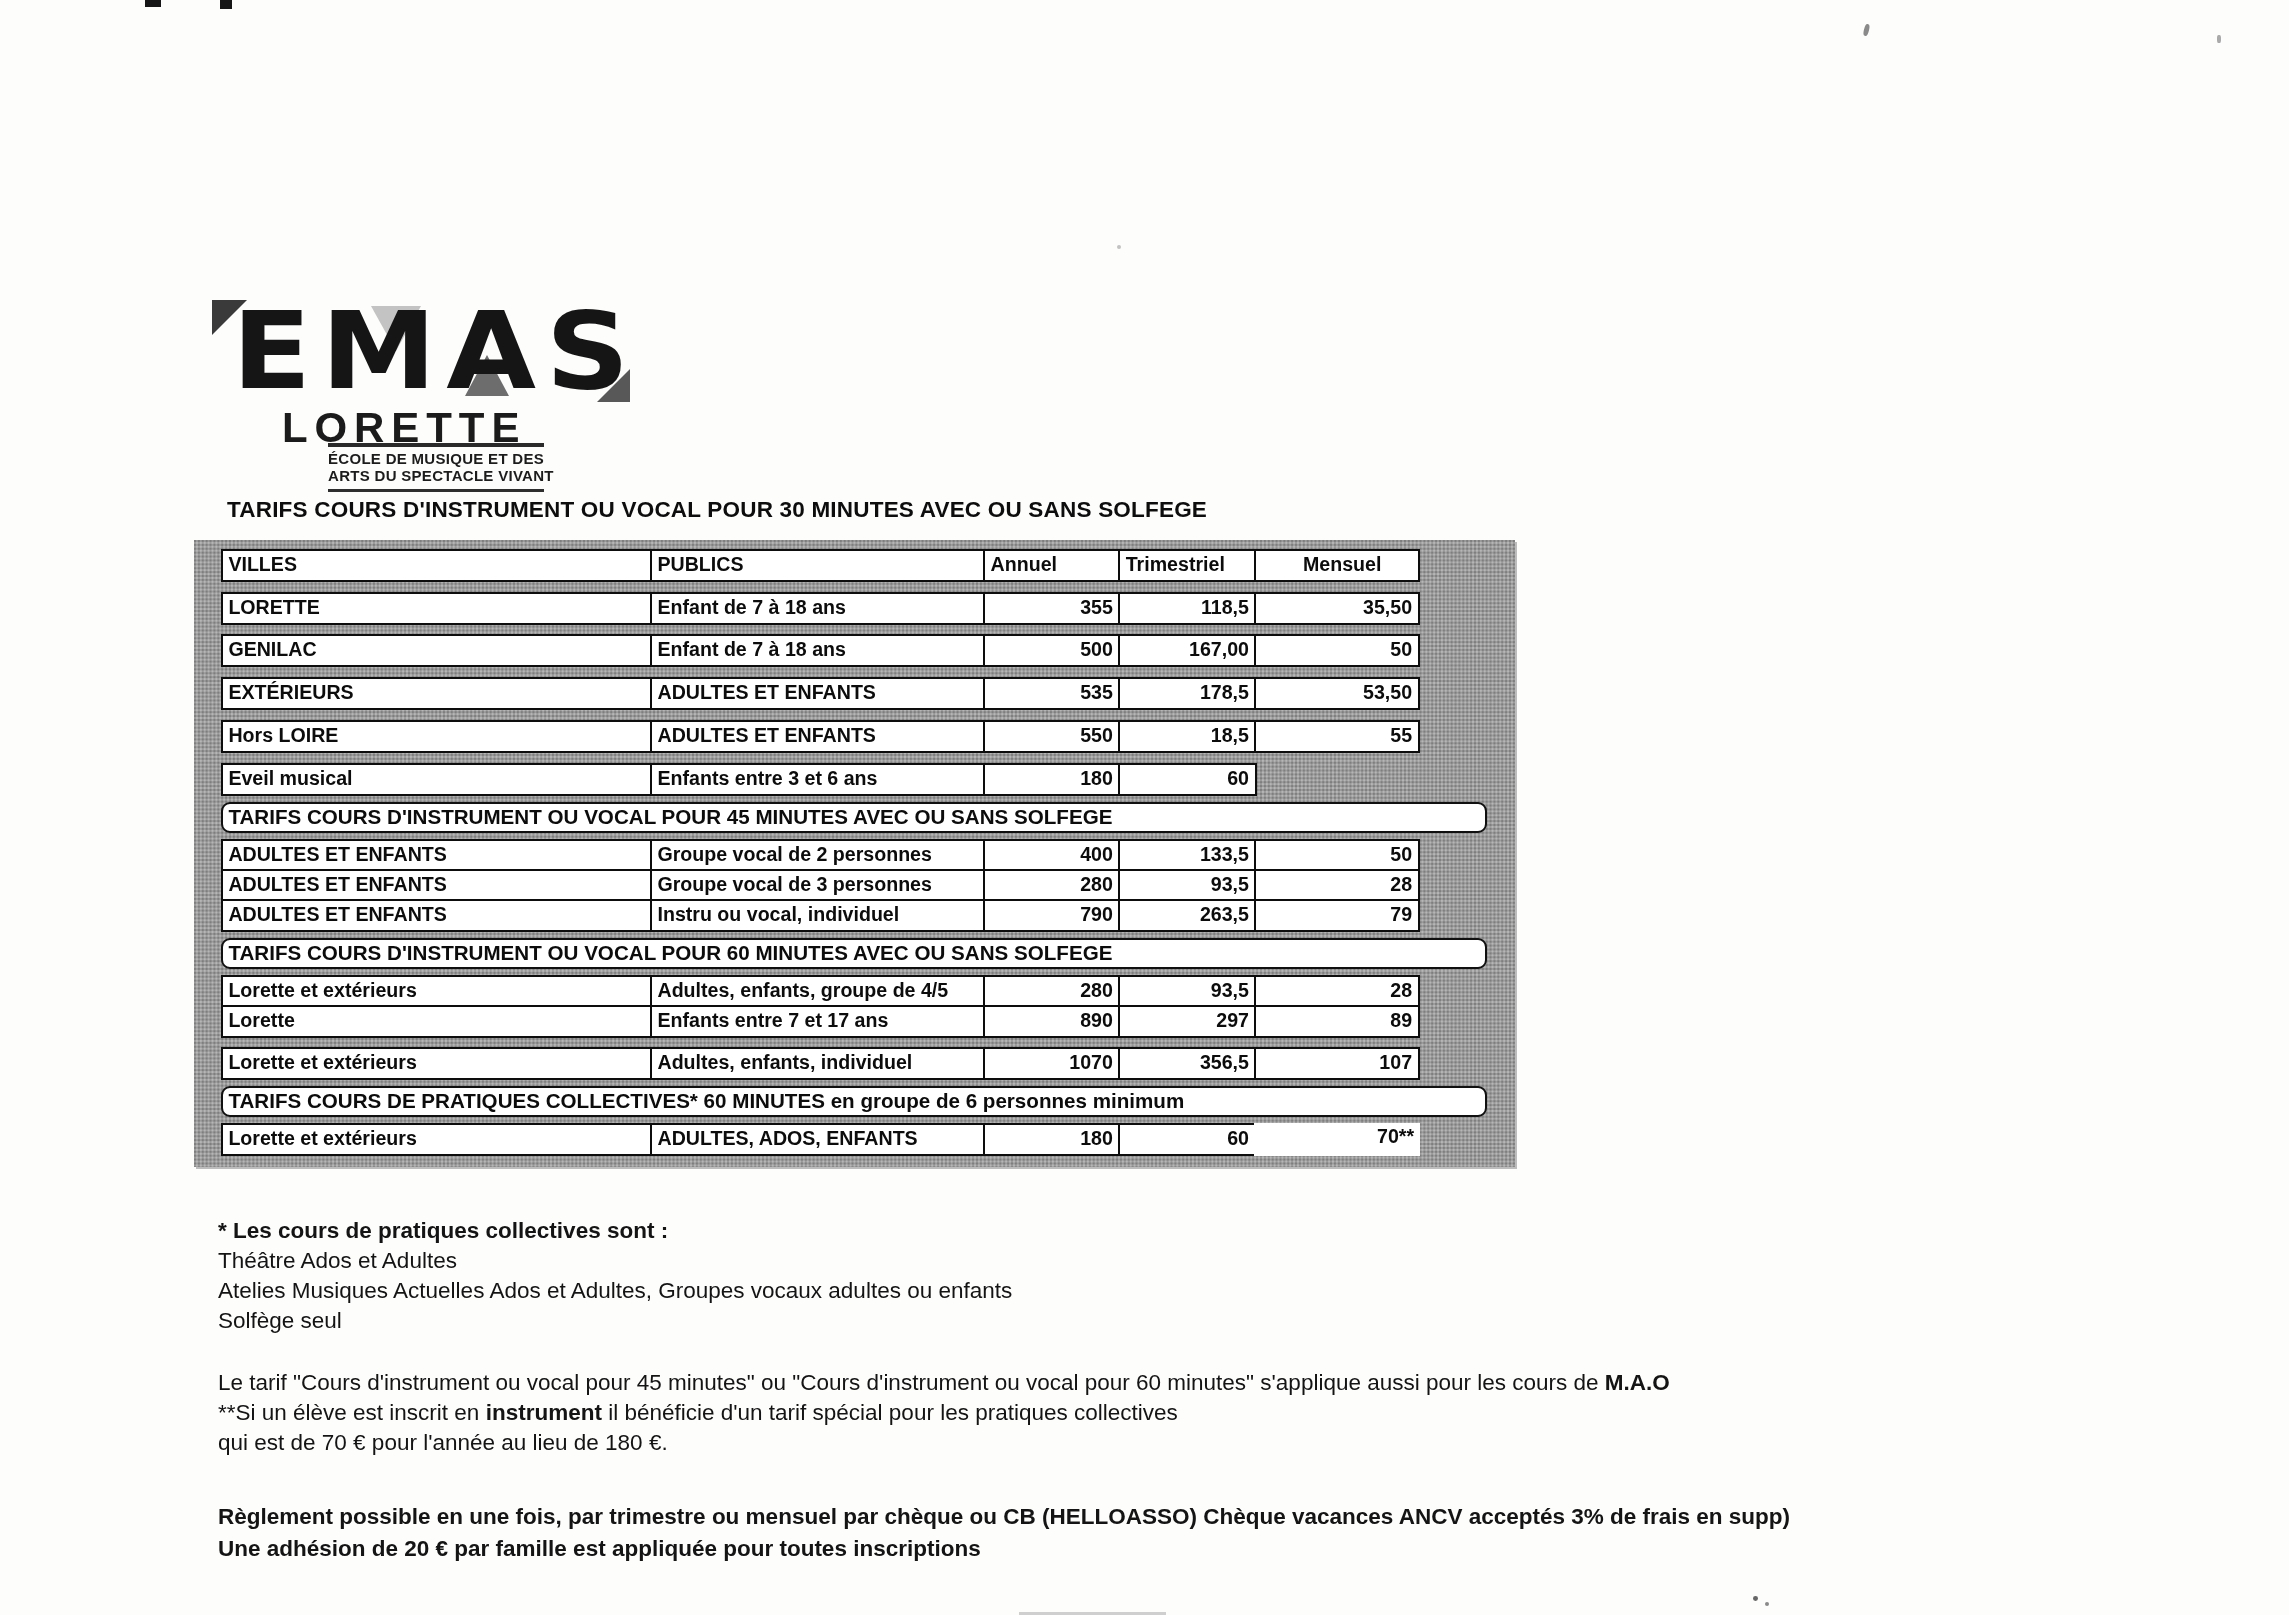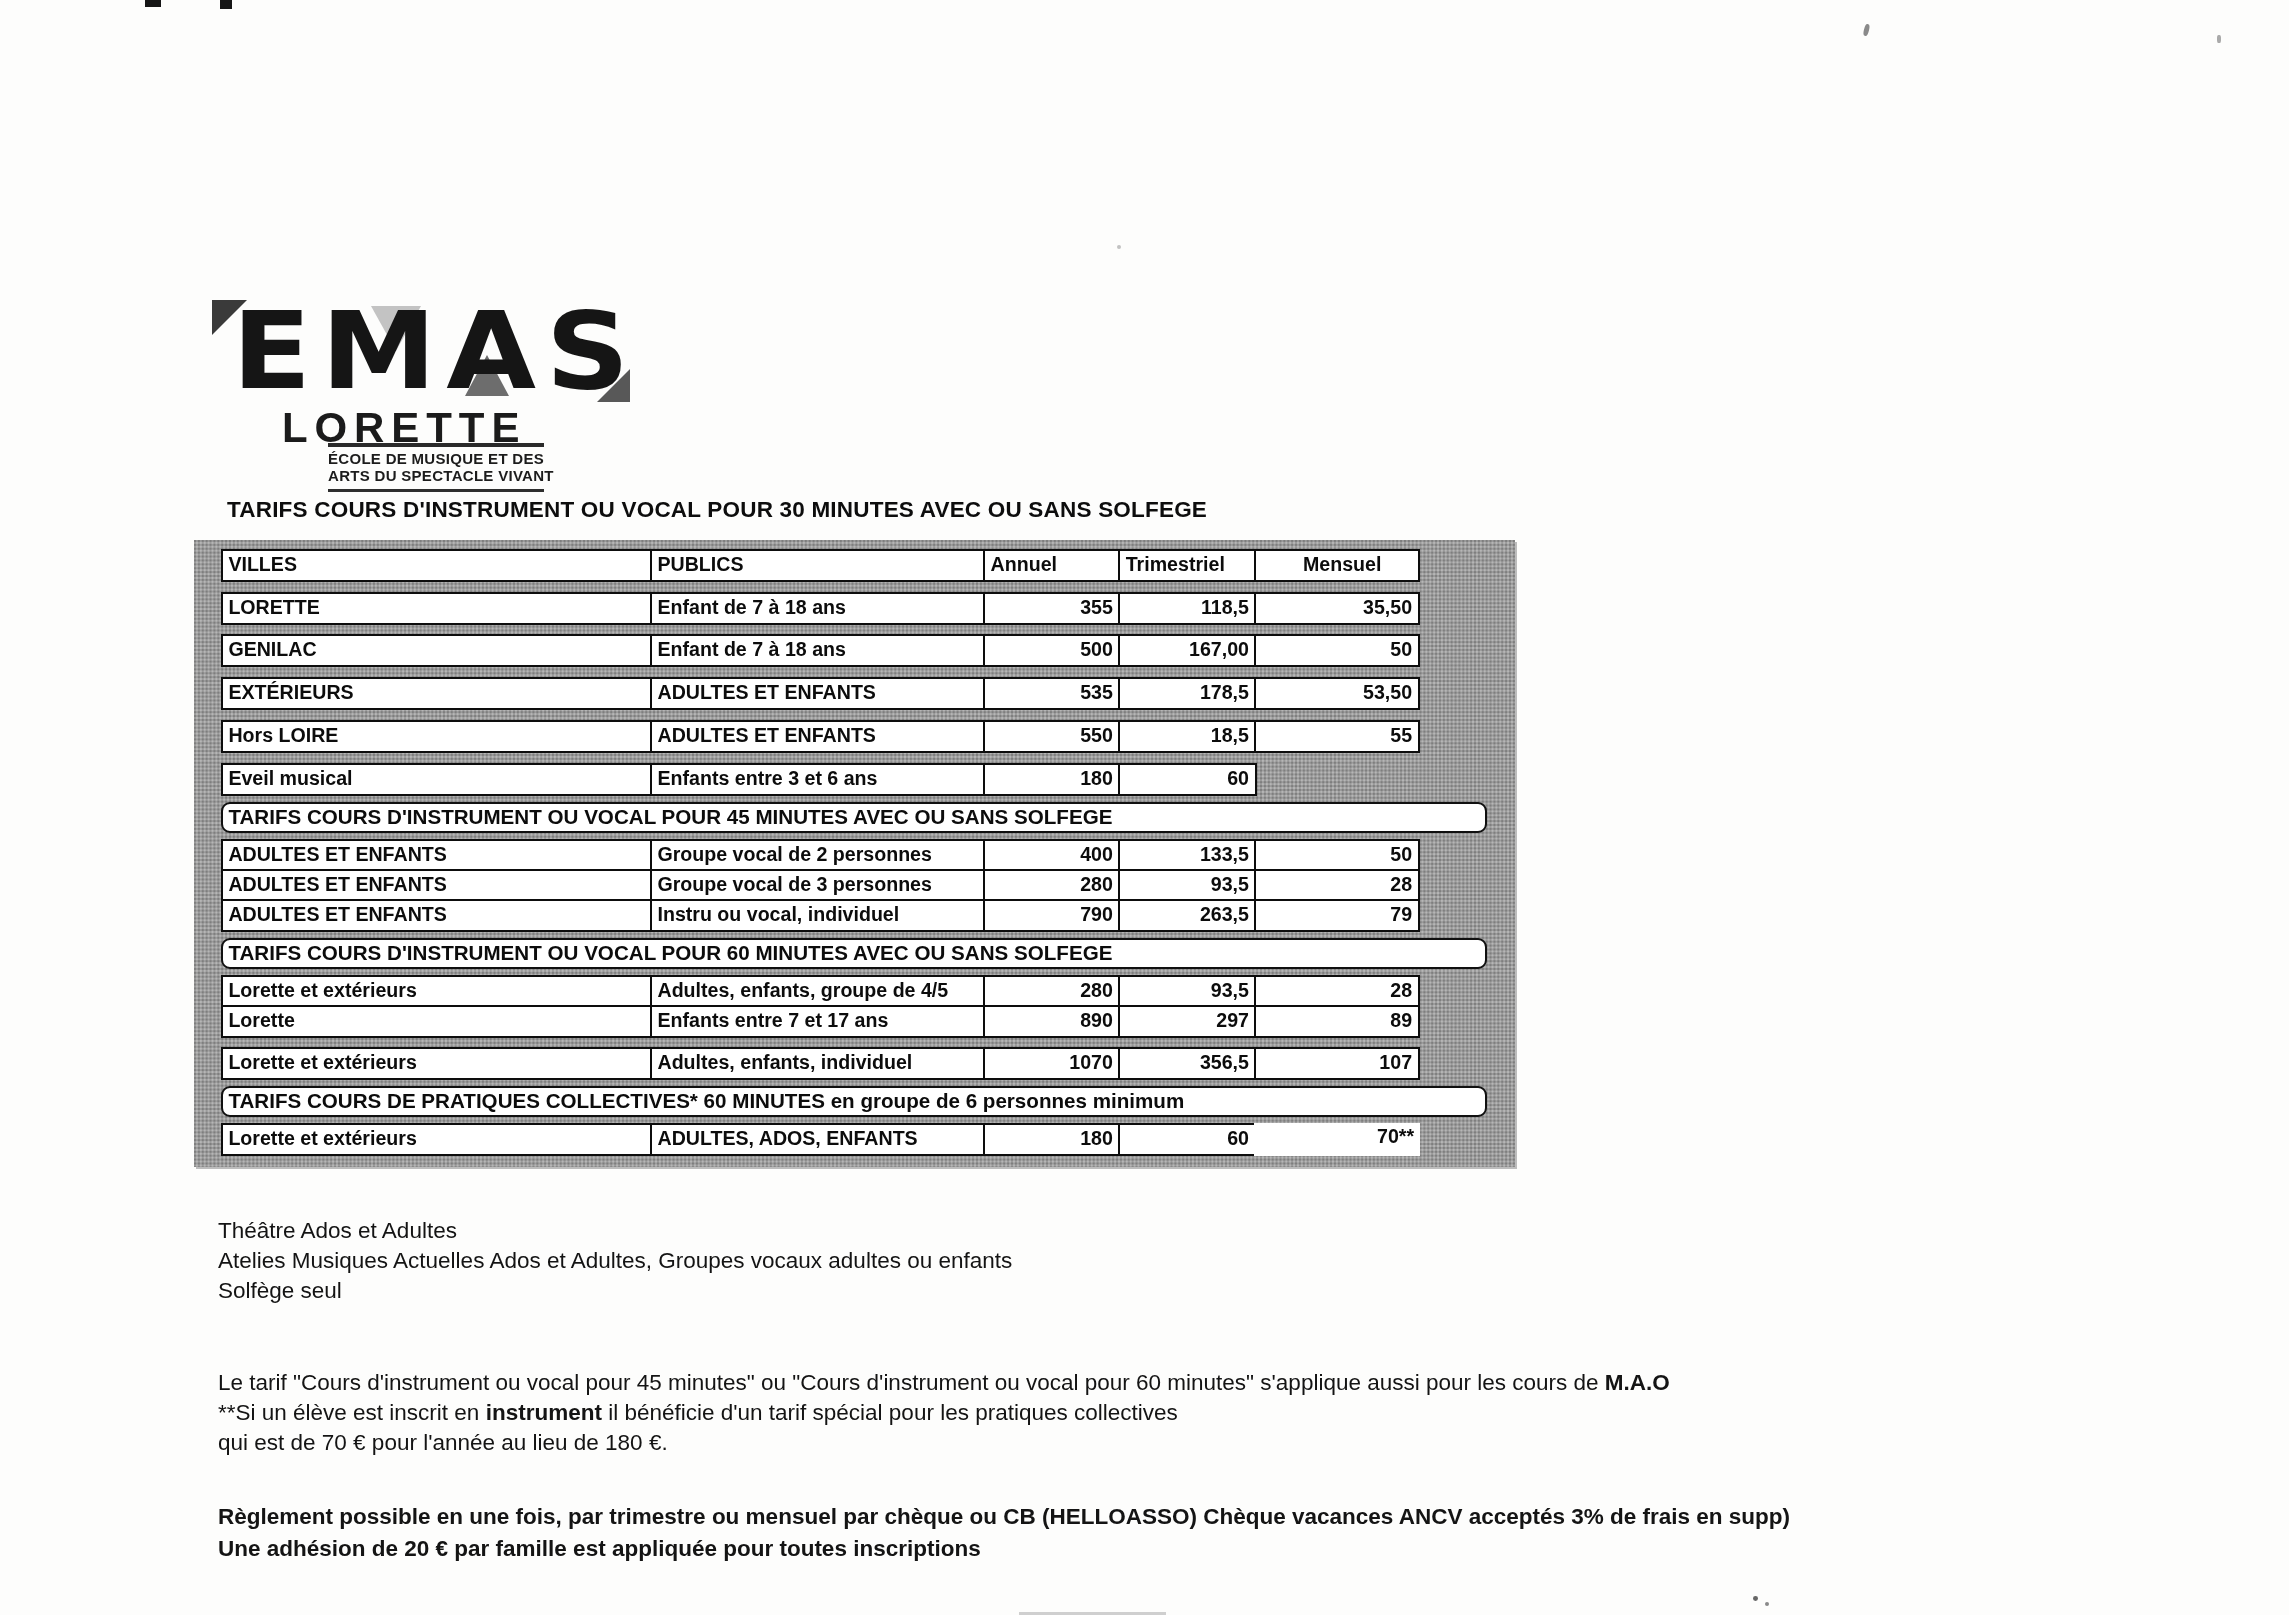--- a/index.html
+++ b/index.html
@@ -210,20 +210,21 @@
       <div class="cell c1">Lorette et extérieurs</div>
       <div class="cell c2">ADULTES, ADOS, ENFANTS</div>
       <div class="cell c3 num">180</div>
       <div class="cell c4 num">60</div>
       <div class="cell c5 num borderless">70**</div>
     </div>
 
   </div>
 
   <div class="note-block nb1">
+    <div class="bold">* Les cours de pratiques collectives sont :</div>
     <div>Théâtre Ados et Adultes</div>
     <div>Atelies Musiques Actuelles Ados et Adultes, Groupes vocaux adultes ou enfants</div>
     <div>Solfège seul</div>
   </div>
 
   <div class="note-block nb2">
     <div><span>Le tarif "Cours d'instrument ou vocal pour 45 minutes" ou  "Cours d'instrument ou vocal pour 60 minutes" s'applique aussi pour les cours de </span><span class="bold">M.A.O</span></div>
     <div><span>**Si un élève est inscrit en </span><span class="bold">instrument</span><span> il bénéficie d'un tarif spécial pour les pratiques collectives</span></div>
     <div>qui est de 70 € pour l'année au lieu de 180 €.</div>
   </div>

